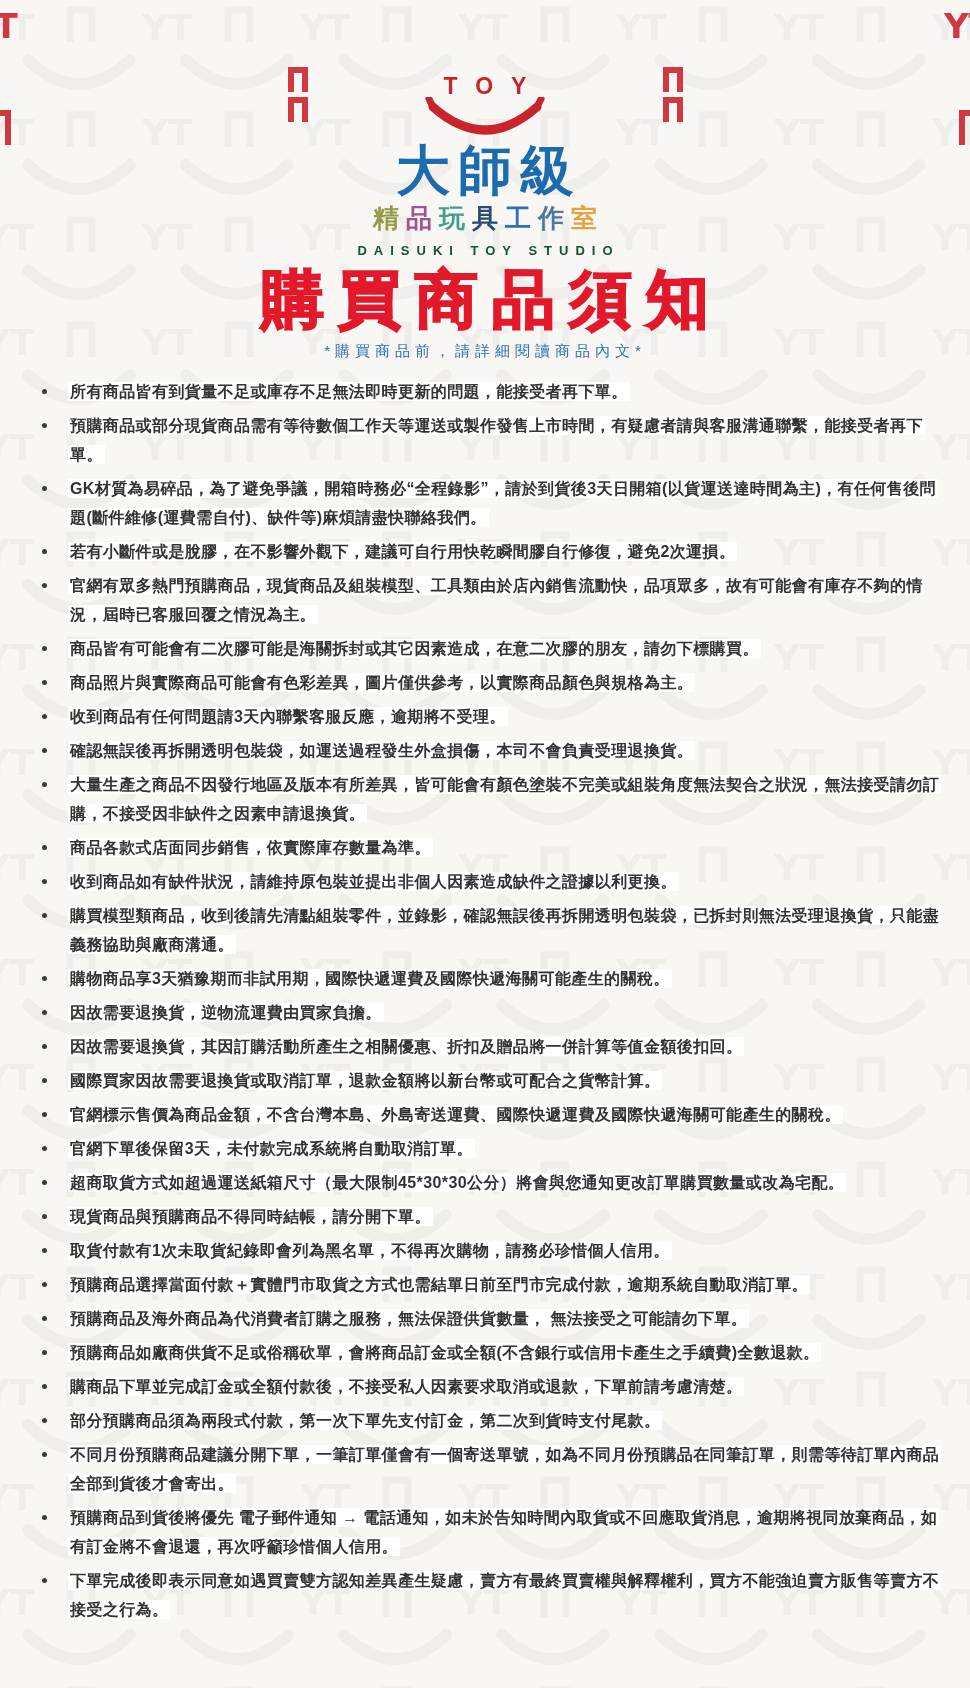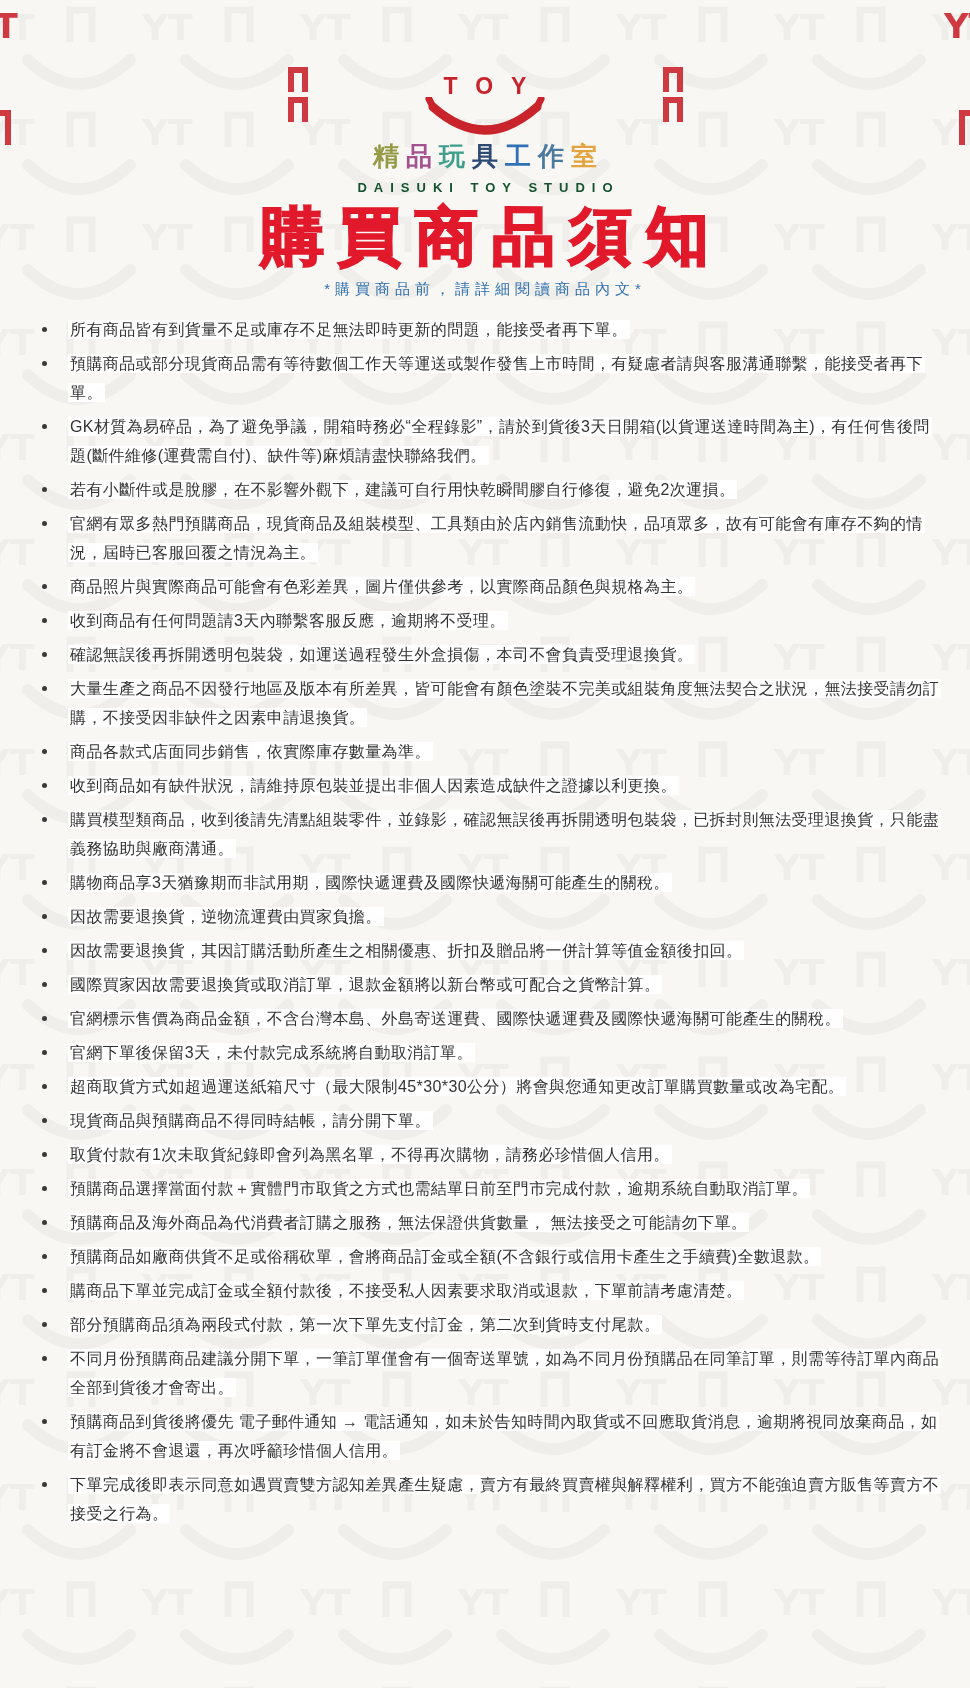--- a/index.html
+++ b/index.html
@@ -40,21 +40,21 @@
   .page-subtitle{
     text-align:center;color:#2f6fae;font-weight:400;font-size:15px;
     letter-spacing:5px;margin-top:10px;
   }
 
   ul.notice-list{
     list-style:none;margin:16px 0 0 0;padding:0 28px 0 36px;
   }
   ul.notice-list li{
     position:relative;margin:0 0 5px 0;padding:0 0 0 32px;
-    font-size:16px;line-height:29px;font-weight:400;color:#333;
+    font-size:16px;line-height:29px;font-weight:700;color:#333;
     letter-spacing:0.4px;
   }
   ul.notice-list li::before{
     content:"";position:absolute;left:6px;top:12px;width:5px;height:5px;
     border-radius:50%;background:#3a3a3a;
   }
   .note-text{background:rgba(255,255,255,0.92);box-decoration-break:clone;-webkit-box-decoration-break:clone;padding:1px 2px;}
 </style>
 </head>
 <body>
@@ -84,33 +84,35 @@
 
 <div class="content">
 
   <div class="logo">
     <div class="logo-toy">TOY</div>
     <svg class="logo-smile" width="140" height="52" aria-hidden="true">
       <path d="M18 10 Q70 56 122 10" stroke="#c9242b" stroke-width="9" fill="none" stroke-linecap="round"></path>
       <path d="M18 10 L14 2" stroke="#c9242b" stroke-width="7" fill="none" stroke-linecap="round"></path>
       <path d="M122 10 L126 2" stroke="#c9242b" stroke-width="7" fill="none" stroke-linecap="round"></path>
     </svg>
+    <div class="logo-brand">大師級</div>
     <div class="logo-brand-sub"><span style="color: rgb(150, 154, 71);">精</span><span style="color: rgb(163, 81, 143);">品</span><span style="color: rgb(63, 159, 140);">玩</span><span style="color: rgb(44, 74, 116);">具</span><span style="color: rgb(48, 113, 181);">工</span><span style="color: rgb(75, 122, 158);">作</span><span style="color: rgb(227, 164, 64);">室</span></div>
     <div class="logo-studio">DAISUKI TOY STUDIO</div>
   </div>
 
   <div class="page-title">購買商品須知</div>
   <div class="page-subtitle">*購買商品前，請詳細閱讀商品內文*</div>
 
   <ul class="notice-list">
       <li><span class="note-text">所有商品皆有到貨量不足或庫存不足無法即時更新的問題，能接受者再下單。</span></li>
       <li><span class="note-text">預購商品或部分現貨商品需有等待數個工作天等運送或製作發售上市時間，有疑慮者請與客服溝通聯繫，能接受者再下單。</span></li>
       <li><span class="note-text">GK材質為易碎品，為了避免爭議，開箱時務必“全程錄影”，請於到貨後3天日開箱(以貨運送達時間為主)，有任何售後問題(斷件維修(運費需自付)、缺件等)麻煩請盡快聯絡我們。</span></li>
       <li><span class="note-text">若有小斷件或是脫膠，在不影響外觀下，建議可自行用快乾瞬間膠自行修復，避免2次運損。</span></li>
       <li><span class="note-text">官網有眾多熱門預購商品，現貨商品及組裝模型、工具類由於店內銷售流動快，品項眾多，故有可能會有庫存不夠的情況，屆時已客服回覆之情況為主。</span></li>
+      <li><span class="note-text">商品皆有可能會有二次膠可能是海關拆封或其它因素造成，在意二次膠的朋友，請勿下標購買。</span></li>
       <li><span class="note-text">商品照片與實際商品可能會有色彩差異，圖片僅供參考，以實際商品顏色與規格為主。</span></li>
       <li><span class="note-text">收到商品有任何問題請3天內聯繫客服反應，逾期將不受理。</span></li>
       <li><span class="note-text">確認無誤後再拆開透明包裝袋，如運送過程發生外盒損傷，本司不會負責受理退換貨。</span></li>
       <li><span class="note-text">大量生產之商品不因發行地區及版本有所差異，皆可能會有顏色塗裝不完美或組裝角度無法契合之狀況，無法接受請勿訂購，不接受因非缺件之因素申請退換貨。</span></li>
       <li><span class="note-text">商品各款式店面同步銷售，依實際庫存數量為準。</span></li>
       <li><span class="note-text">收到商品如有缺件狀況，請維持原包裝並提出非個人因素造成缺件之證據以利更換。</span></li>
       <li><span class="note-text">購買模型類商品，收到後請先清點組裝零件，並錄影，確認無誤後再拆開透明包裝袋，已拆封則無法受理退換貨，只能盡義務協助與廠商溝通。</span></li>
       <li><span class="note-text">購物商品享3天猶豫期而非試用期，國際快遞運費及國際快遞海關可能產生的關稅。</span></li>
       <li><span class="note-text">因故需要退換貨，逆物流運費由買家負擔。</span></li>
       <li><span class="note-text">因故需要退換貨，其因訂購活動所產生之相關優惠、折扣及贈品將一併計算等值金額後扣回。</span></li>

